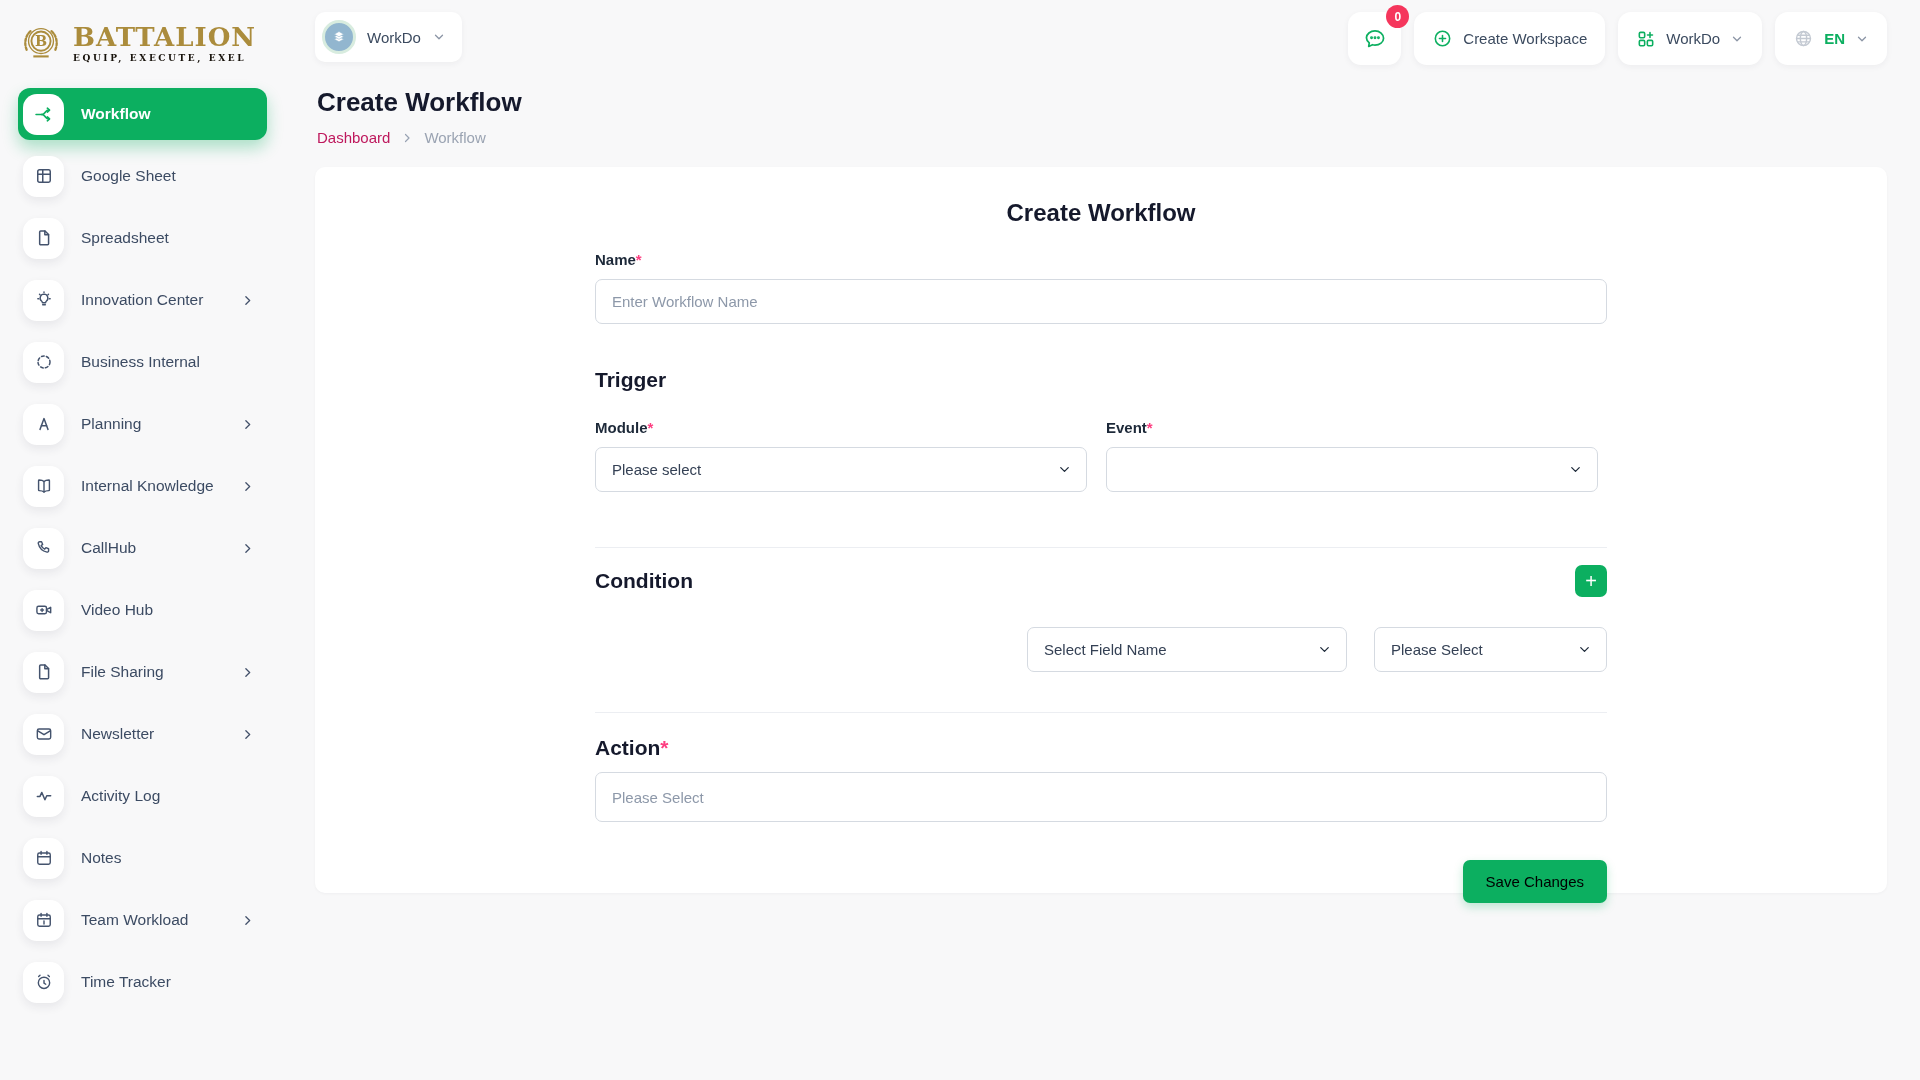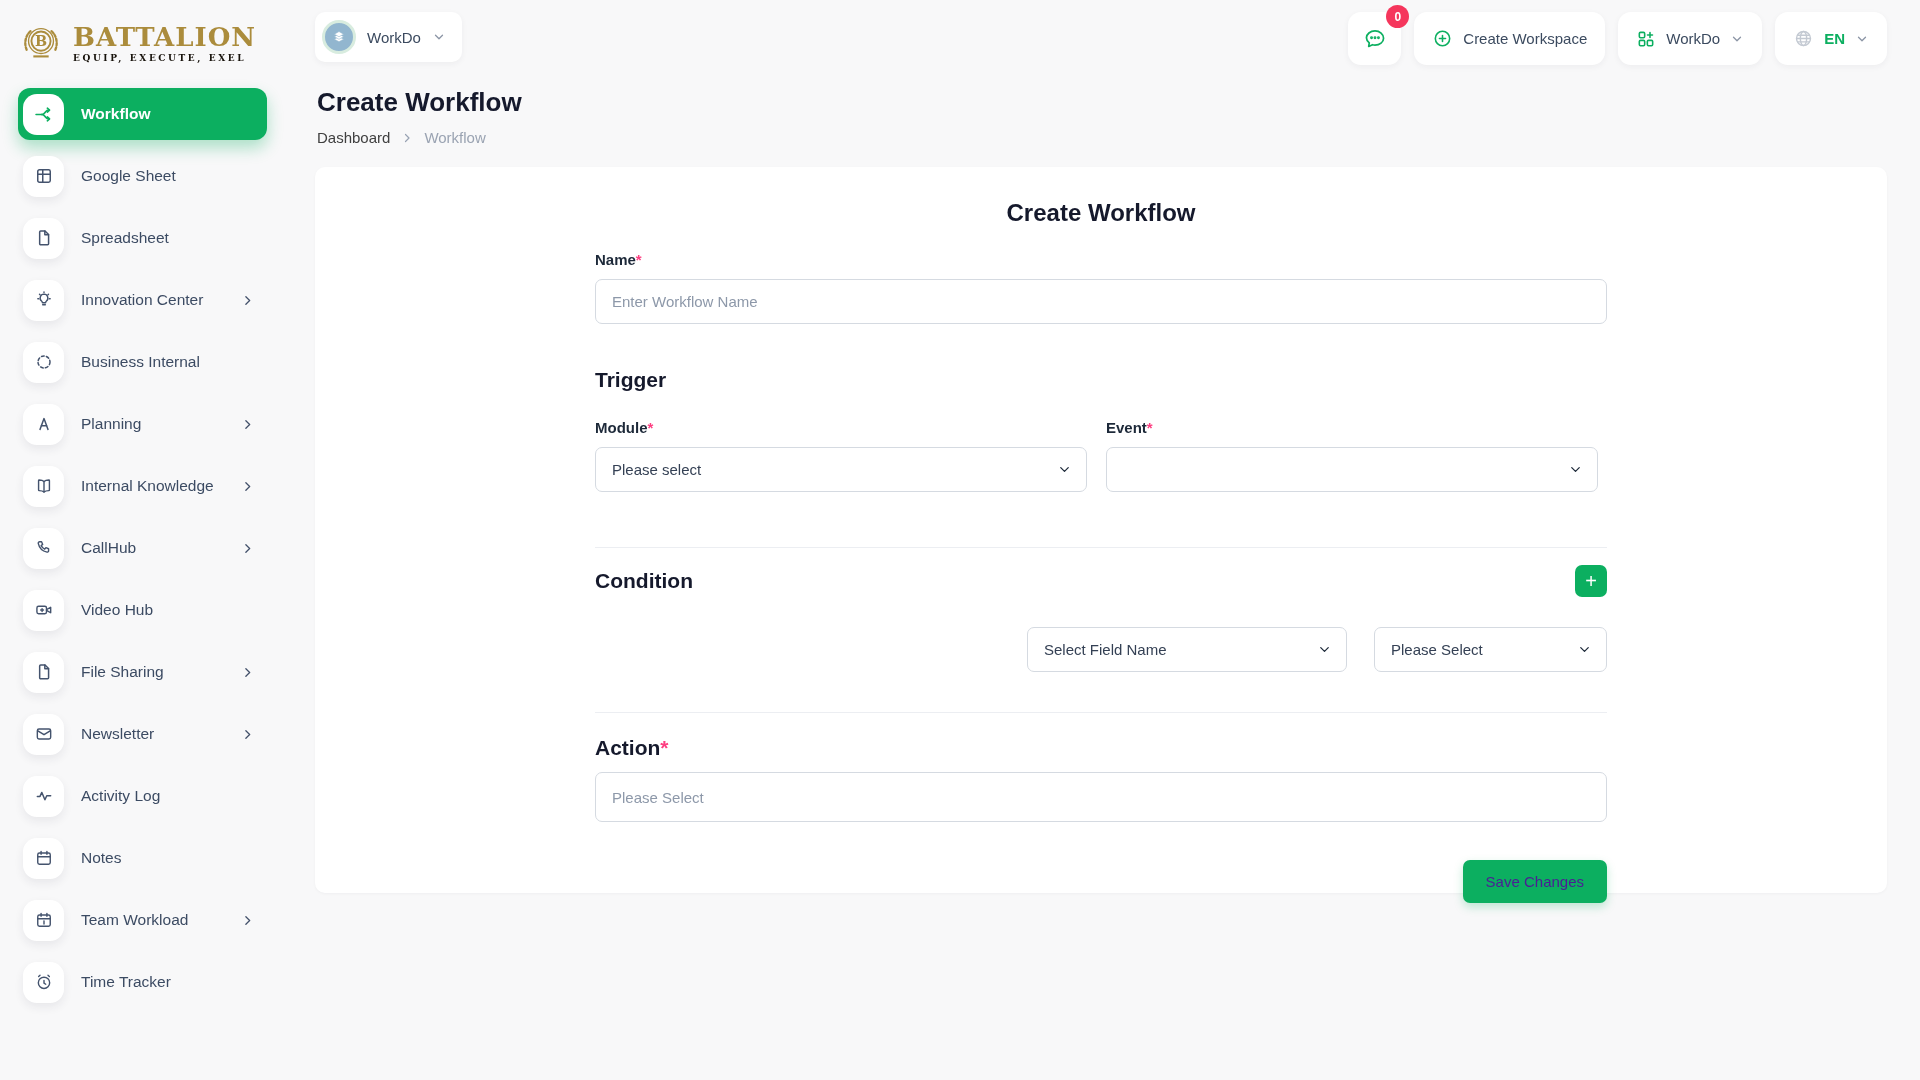--- a/index.html
+++ b/index.html
@@ -42,21 +42,21 @@
               display:flex; align-items:center; justify-content:center; box-shadow:0 2px 6px rgba(32,40,60,.05); cursor:pointer; }
   .badge { position:absolute; top:-7px; right:-8px; min-width:23px; height:23px; padding:0 4px; border-radius:12px;
            background:#F5365C; color:#fff; font-size:12px; font-weight:700; display:flex; align-items:center; justify-content:center; }
   .pill-btn { height:53px; background:#fff; border:none; border-radius:13px; display:flex; align-items:center; gap:10px;
               padding:0 18px; font-size:15px; color:#3b4a5f; font-weight:500; font-family:inherit;
               box-shadow:0 2px 6px rgba(32,40,60,.05); cursor:pointer; }
   .pill-btn .lang { color:#0CAF60; font-weight:700; }
 
   .page-title { font-size:26px; color:#15192c; font-weight:700; margin:22px 0 0 2px; }
   .breadcrumb { display:flex; gap:11px; align-items:center; margin:11px 0 0 2px; font-size:15px; }
-  .breadcrumb .link { color:#404040; text-decoration:none; cursor:pointer; }
+  .breadcrumb .link { color:#be185d; text-decoration:none; cursor:pointer; }
   .breadcrumb .sep { color:#98a2b3; display:flex; }
   .breadcrumb .current { color:#9aa3b2; }
 
   .card { background:#fff; border-radius:10px; margin-top:21px; height:726px; box-shadow:0 1px 3px rgba(16,24,40,.04); }
   .card-inner { width:1012px; margin:0 auto; padding-top:32px; }
   .card-title { text-align:center; font-size:24px; font-weight:700; color:#15192c; }
 
   .field-label { font-size:15px; font-weight:700; color:#1d2939; margin-bottom:11px; }
   .req { color:#fd3e81; }
 
@@ -78,21 +78,21 @@
   .hr1 { margin-top:55px; }
   .cond-head { display:flex; align-items:center; justify-content:space-between; margin-top:17px; }
   .add-btn { width:32px; height:32px; border:none; border-radius:7px; background:#0CAF60; color:#fff; font-size:20px;
              line-height:1; display:flex; align-items:center; justify-content:center; cursor:pointer; font-family:inherit; }
   .cond-row { display:flex; gap:27px; margin-top:30px;justify-content:flex-end; }
   .w320 { width:320px; } .w233 { width:233px; }
   .hr2 { margin-top:40px; }
   .action-title { margin-top:23px; }
   .action-input { margin-top:12px; height:50px; }
   .save-row { display:flex; justify-content:flex-end; margin-top:38px; }
-  .save-btn { height:43px; padding:0 23px; background:#0CAF60; color:#4c1d95; border:none; border-radius:7px;
+  .save-btn { height:43px; padding:0 23px; background:#0CAF60; color:#000000; border:none; border-radius:7px;
               font-size:15px; font-weight:500; font-family:inherit; cursor:pointer; box-shadow:0 4px 10px rgba(12,175,96,.25); }
 </style>
 </head>
 <body>
 
 <aside class="sidebar">
   <div class="logo-row">
     <span class="logo-emblem">
       <svg width="46" height="46" viewBox="0 0 48 48" fill="none">
         <path d="M9 31c-3-7-1-16 5-20" stroke="#ab8c3c" stroke-width="2.4" stroke-linecap="round" stroke-dasharray="2.6 2"></path>

